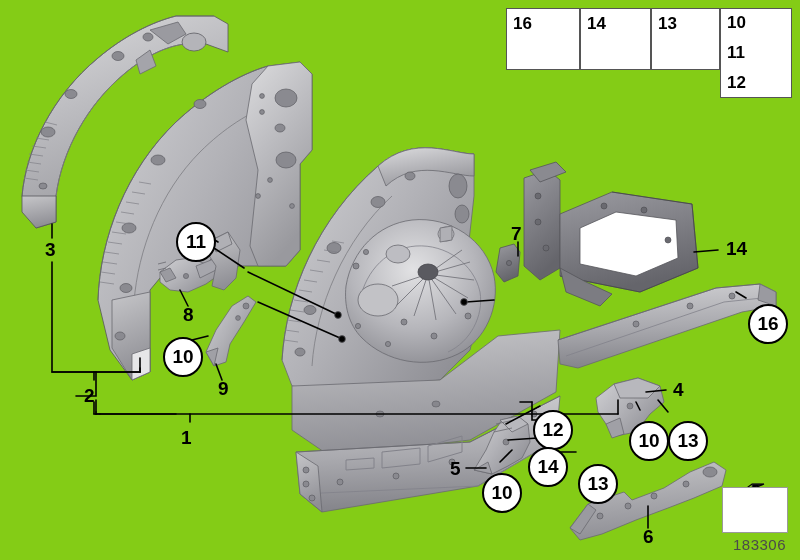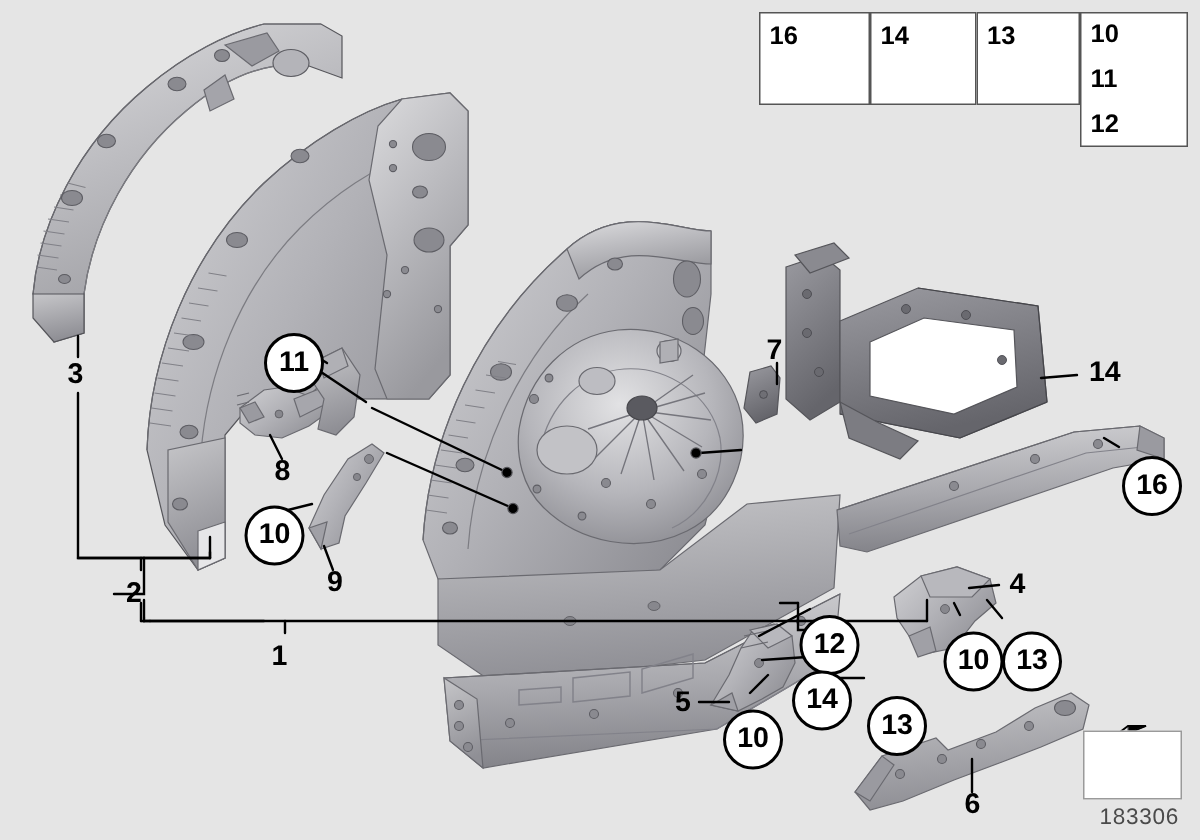--- a/index.html
+++ b/index.html
@@ -1,18 +1,18 @@
 <!DOCTYPE html>
 <html><head>
 <meta charset="utf-8">
 <style>
   html,body{margin:0;padding:0;background:#ffffff;}
   body{width:800px;height:560px;position:relative;overflow:hidden;
        font-family:"Liberation Sans",sans-serif;}
-  #stage{position:absolute;inset:0;width:800px;height:560px;background:#e5e5e5;}
+  #stage{position:absolute;inset:0;width:800px;height:560px;background:#84cc16;}
   svg#art{position:absolute;left:0;top:0;width:800px;height:560px;}
 
   .callout{position:absolute;font-weight:bold;font-size:19px;color:#000;
            line-height:1;letter-spacing:0;}
   .circled{position:absolute;width:36px;height:36px;border:2.5px solid #000;
            border-radius:50%;background:#fff;display:flex;align-items:center;
            justify-content:center;font-weight:bold;font-size:19px;color:#000;}
 
   .legend{position:absolute;box-sizing:border-box;border:1.5px solid #555;background:#fff;}
   .legend .lbl{position:absolute;font-weight:bold;font-size:17px;color:#000;}

